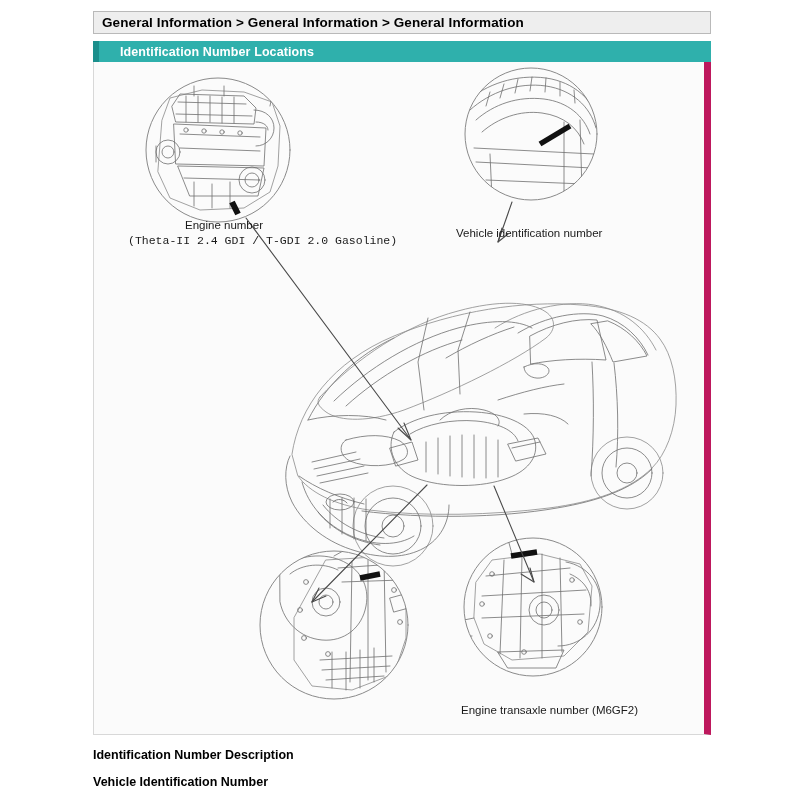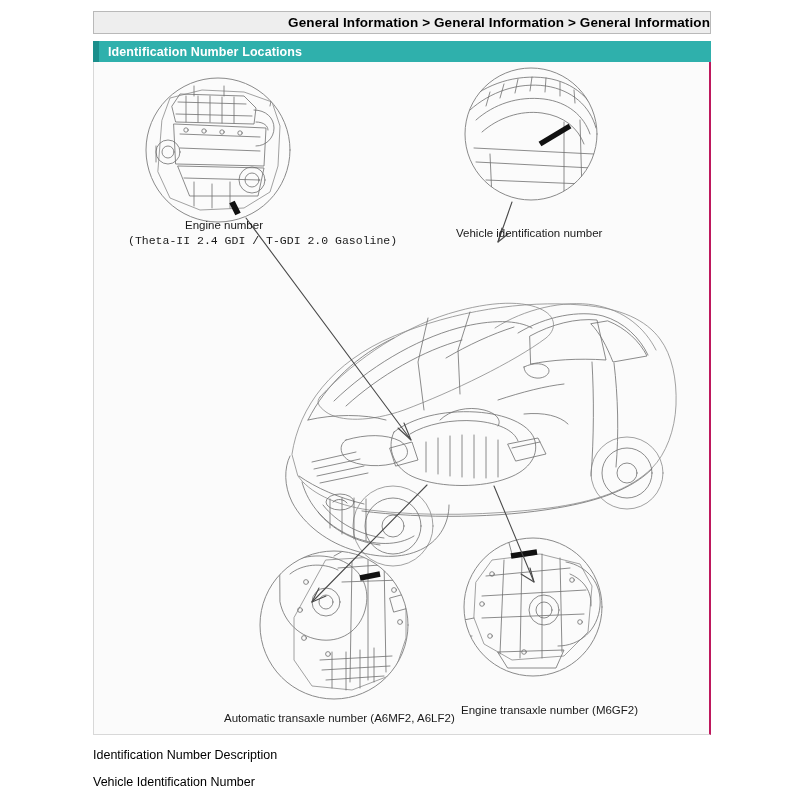--- a/index.html
+++ b/index.html
@@ -29,21 +29,20 @@
     background: #eeeeee;
     border: 1px solid #b9b9b9;
     box-sizing: border-box;
     display: flex;
     align-items: center;
     padding-left: 8px;
     font-size: 13.5px;
     font-weight: bold;
     color: #000;
     letter-spacing: 0.1px;
-    justify-content: flex-end;
   }
   
   .section-header {
     position: absolute;
     left: 93px;
     top: 41px;
     width: 618px;
     height: 21px;
     background: #2fb0ac;
     display: flex;
@@ -52,34 +51,34 @@
   }
   .section-header .accent {
     width: 6px;
     height: 100%;
     background: #1b8f8c;
   }
   .section-header .title {
     color: #ffffff;
     font-size: 12.5px;
     font-weight: bold;
-    padding-left: 9px;
+    padding-left: 21px;
     letter-spacing: 0.1px;
     text-align: center;
   }
   
   .figure-panel {
     position: absolute;
     left: 93px;
     top: 62px;
     width: 618px;
     height: 673px;
     background: #fbfbfb;
     border-left: 1px solid #d8d8d8;
-    border-right: 2px solid #be185d;
+    border-right: 7px solid #be185d;
     border-bottom: 1px solid #d8d8d8;
     box-sizing: border-box;
     overflow: hidden;
   }
   .figure-panel svg {
     position: absolute;
     left: 0;
     top: 0;
   }
   
@@ -88,21 +87,21 @@
     font-size: 11.5px;
     color: #1a1a1a;
     white-space: nowrap;
     font-family: "Liberation Sans", sans-serif;
   }
   
   .foot-heading {
     position: absolute;
     left: 93px;
     font-size: 12.5px;
-    font-weight: normal;
+    font-weight: bold;
     color: #000;
   }
   #fh1 { top: 748px; }
   #fh2 { top: 775px; }
 </style>
 </head>
 <body>
 
 <div class="page">
 
@@ -392,21 +391,20 @@
         <path d="M440 520 L436 506 M440 520 L427 512" stroke="#4a4a4a" stroke-width="1.1"></path>
 
       </g>
     </svg>
 
     <div class="cap" style="left:91px; top:157px;">Engine number</div>
     <div class="cap" style="left:34px; top:172px;font-family:Liberation Mono, monospace;">(Theta-II 2.4 GDI / T-GDI 2.0 Gasoline)</div>
 
     <div class="cap" style="left:362px; top:165px;">Vehicle identification number</div>
 
-    <div class="cap" style="left:130px; top:650px;">Automatic transaxle number (A6MF2, A6LF2)</div>
 
     <div class="cap" style="left:367px; top:642px;">Engine transaxle number (M6GF2)</div>
 
   </div>
 
   <div class="foot-heading" id="fh1">Identification Number Description</div>
   <div class="foot-heading" id="fh2">Vehicle Identification Number</div>
 
 </div>
 

